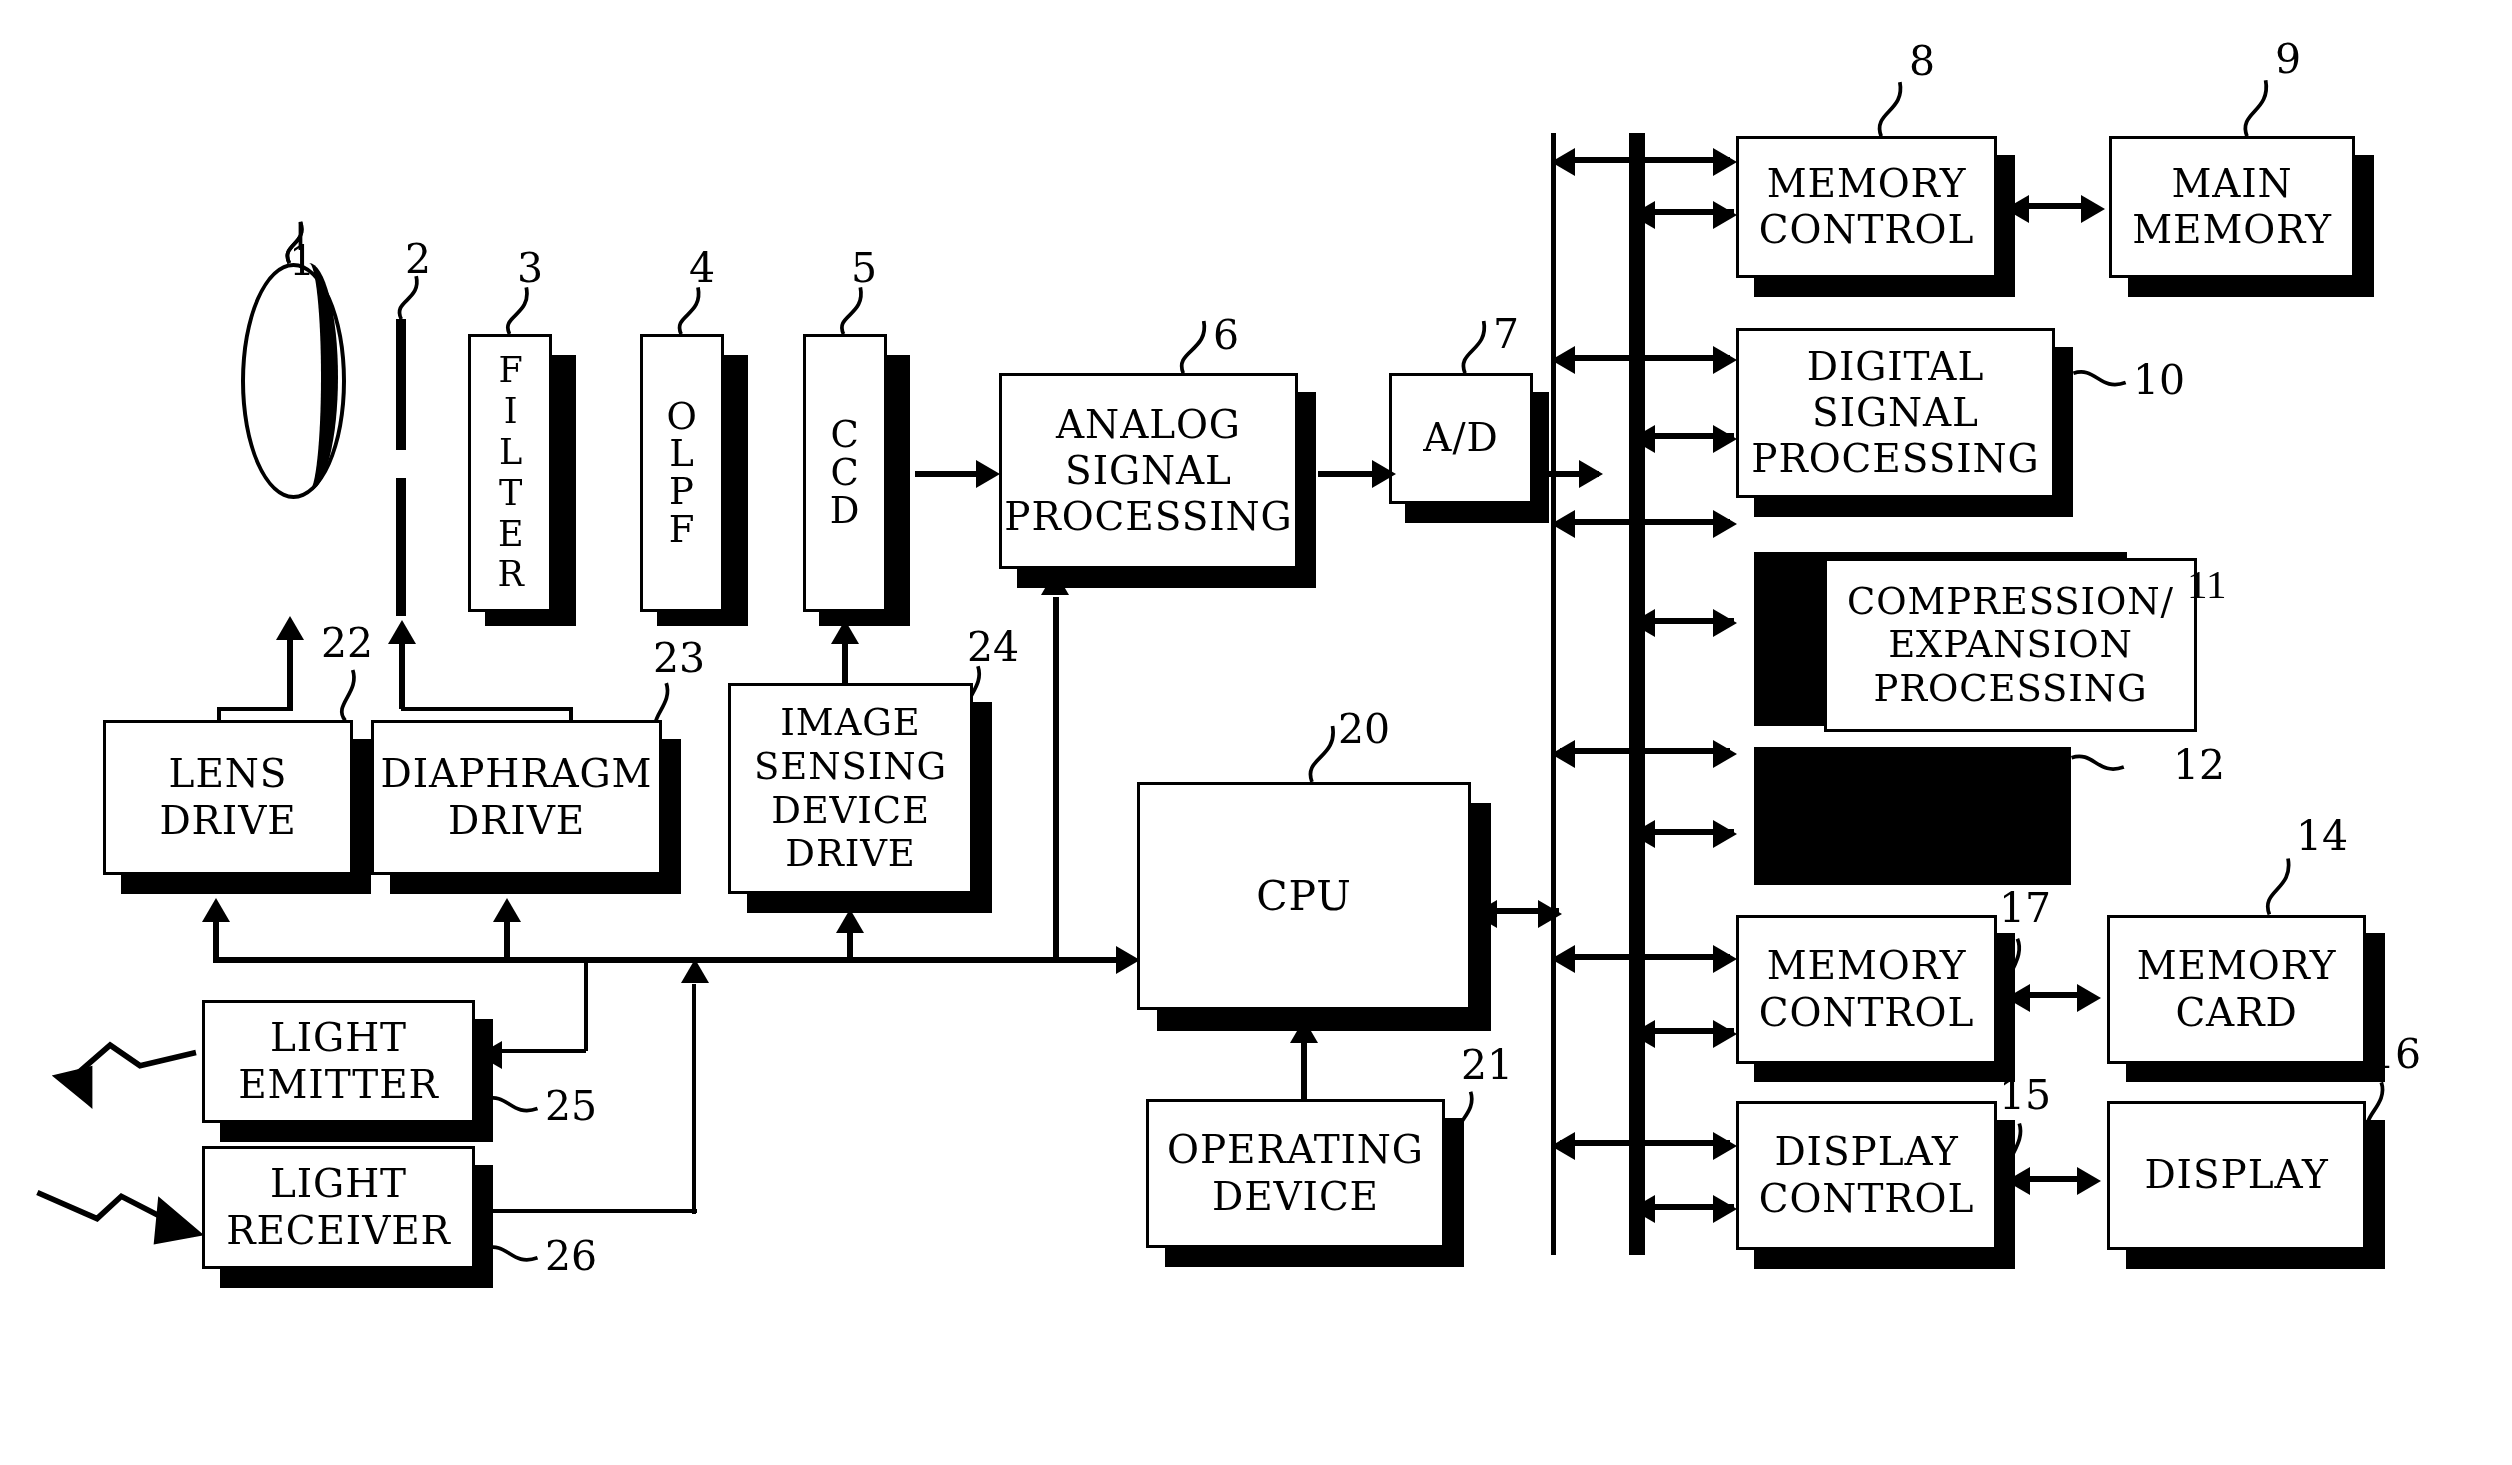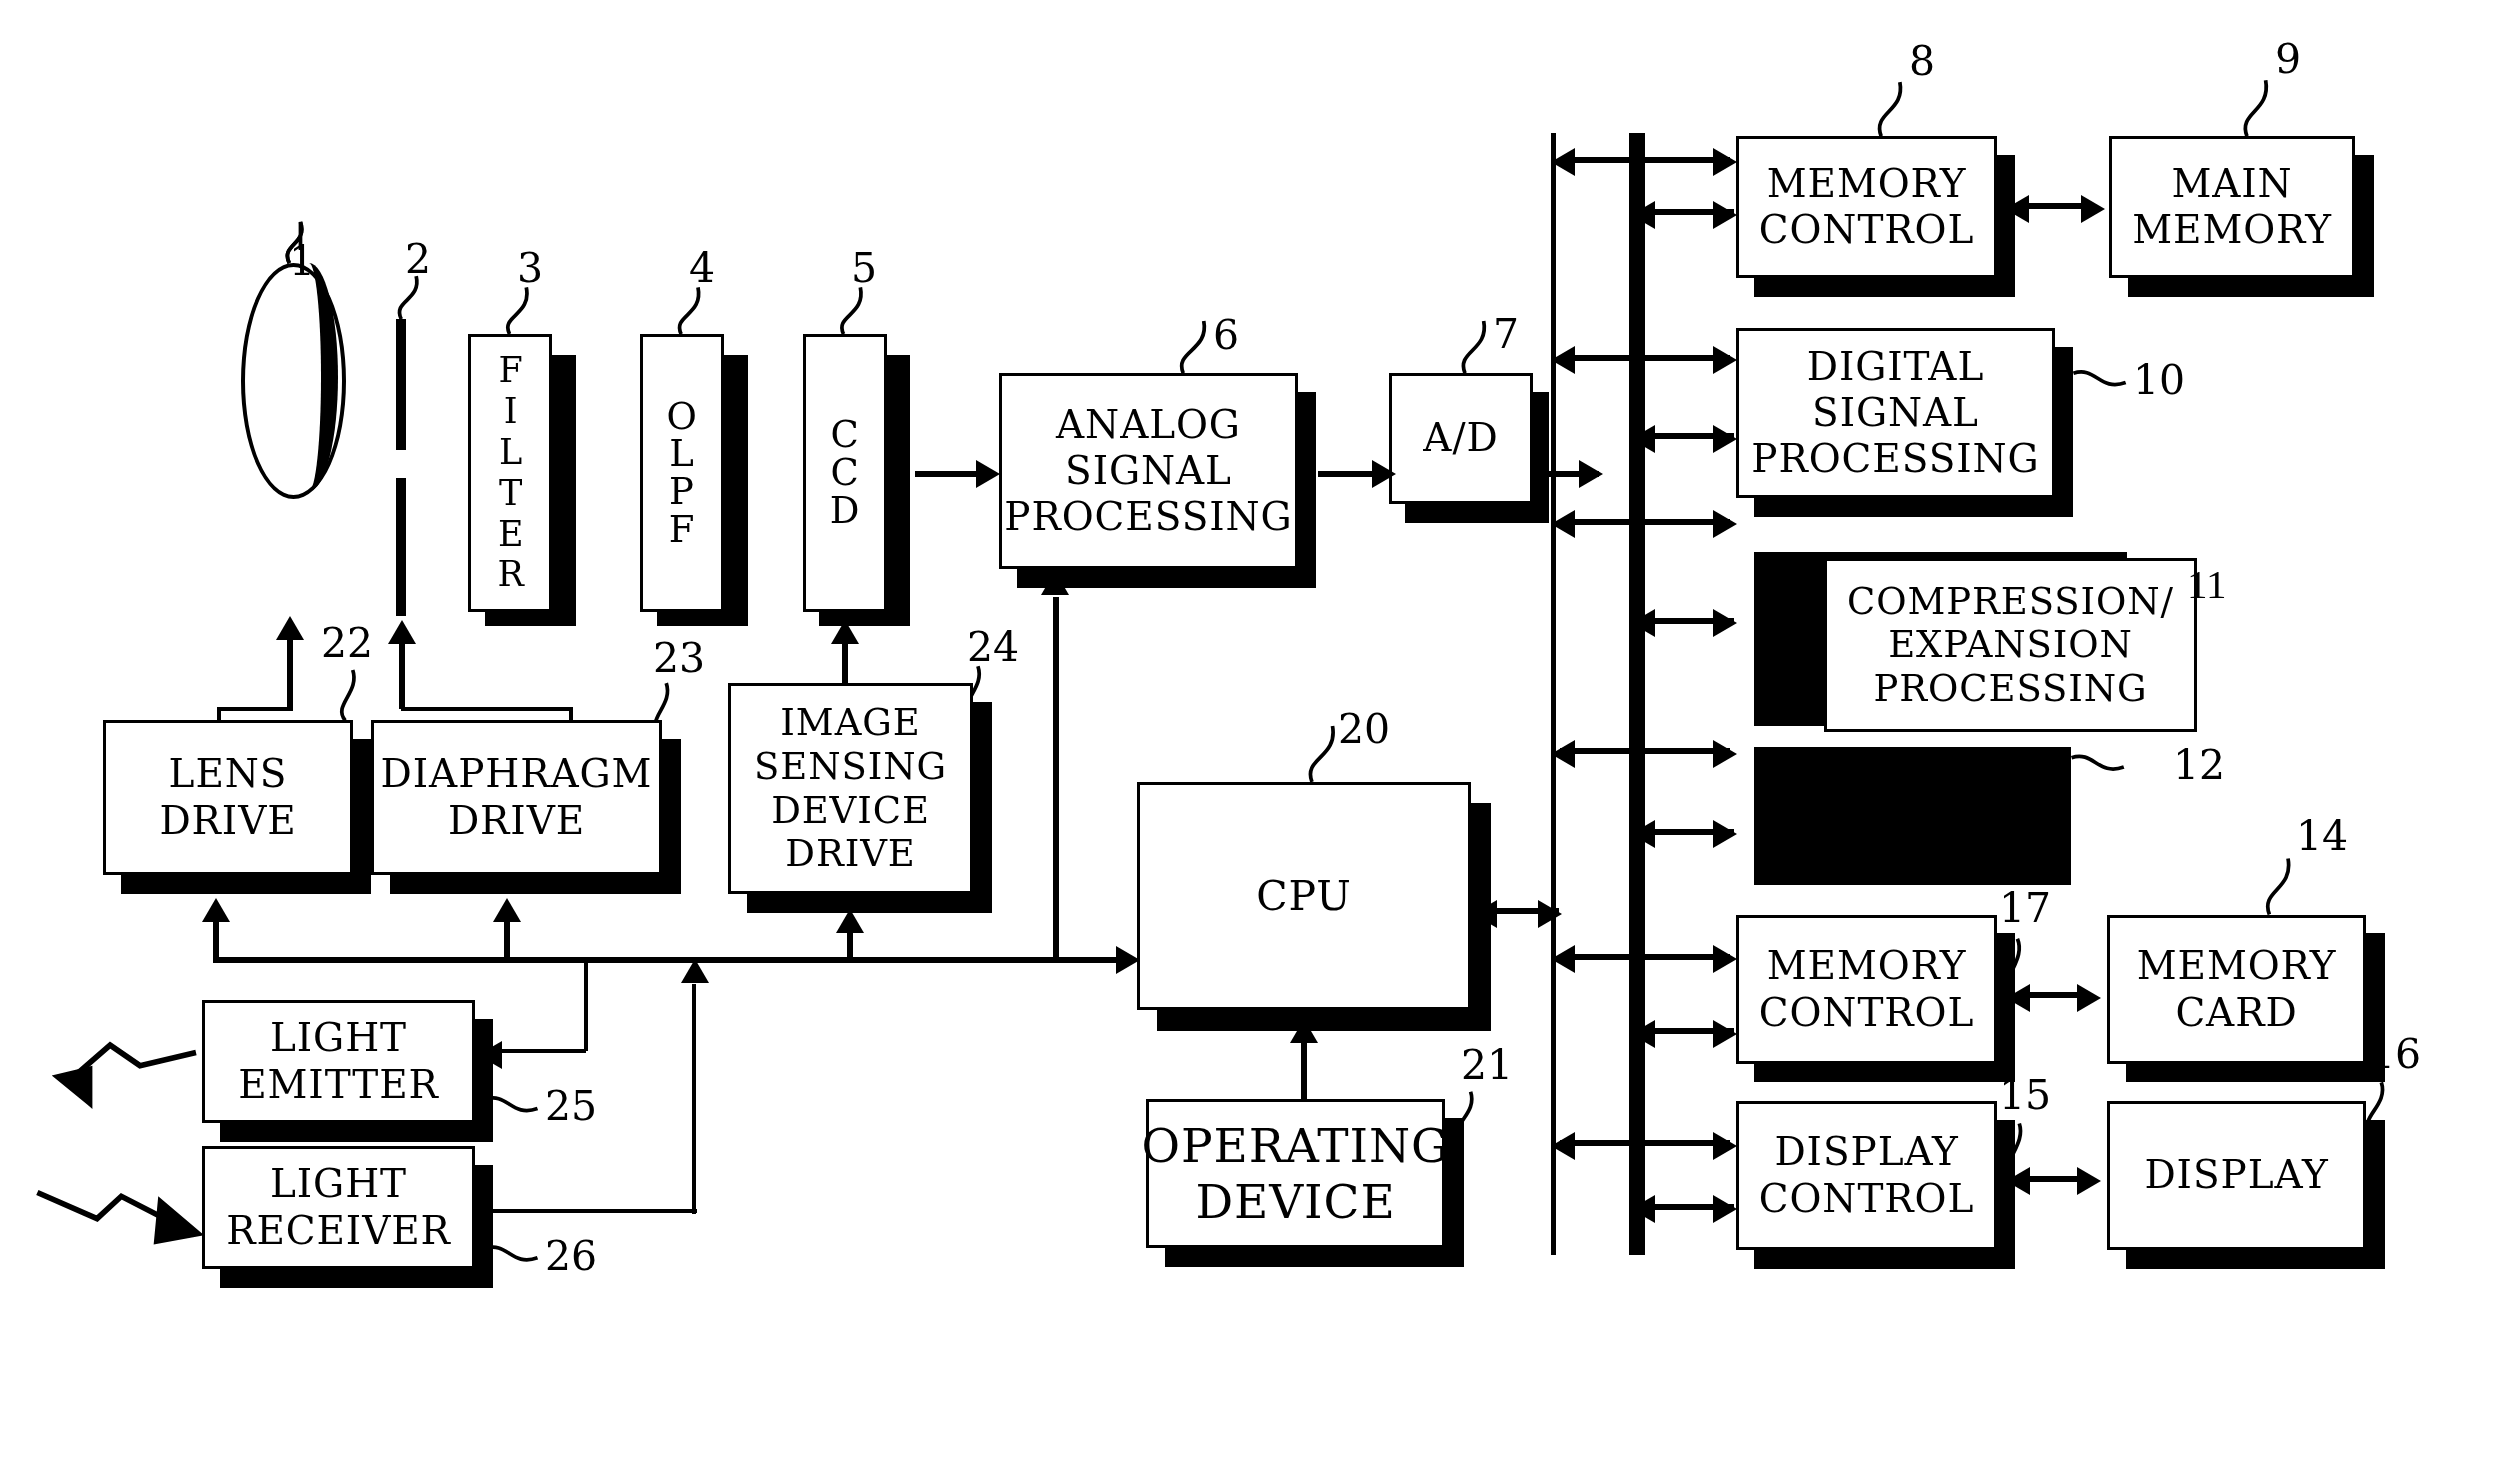--- a/index.html
+++ b/index.html
@@ -292,21 +292,21 @@
   </div>
   <svg style="left:0;top:0;width:2512px;height:1465px;" viewBox="0 0 2692 1570" width="2512" height="1465">
     <path class="lead" d="M1406,838 C1396,812 1434,812 1428,778"></path>
   </svg>
   <div class="rn" style="left:1338px;top:709px;">20</div>
 
   <div class="vl6" style="left:1301px;top:1043px;height:56px;"></div>
   <div class="ar ar-u" style="left:1290px;top:1019px;"></div>
 
   <div class="shadow" style="left:1165px;top:1118px;width:299px;height:149px;"></div>
-  <div class="blk" style="left:1146px;top:1099px;width:299px;height:149px;font-size:47px;">
+  <div class="blk" style="left:1146px;top:1099px;width:299px;height:149px;font-size:39px;">
     <span class="tx">OPERATING
 DEVICE</span>
   </div>
   <svg style="left:0;top:0;width:2512px;height:1465px;" viewBox="0 0 2692 1570" width="2512" height="1465">
     <path class="lead" d="M1566,1220 C1552,1206 1584,1194 1576,1170"></path>
   </svg>
   <div class="rn" style="left:1461px;top:1045px;">21</div>
 
   <div class="shadow" style="left:121px;top:739px;width:250px;height:155px;"></div>
   <div class="blk" style="left:103px;top:720px;width:250px;height:155px;font-size:39px;">

